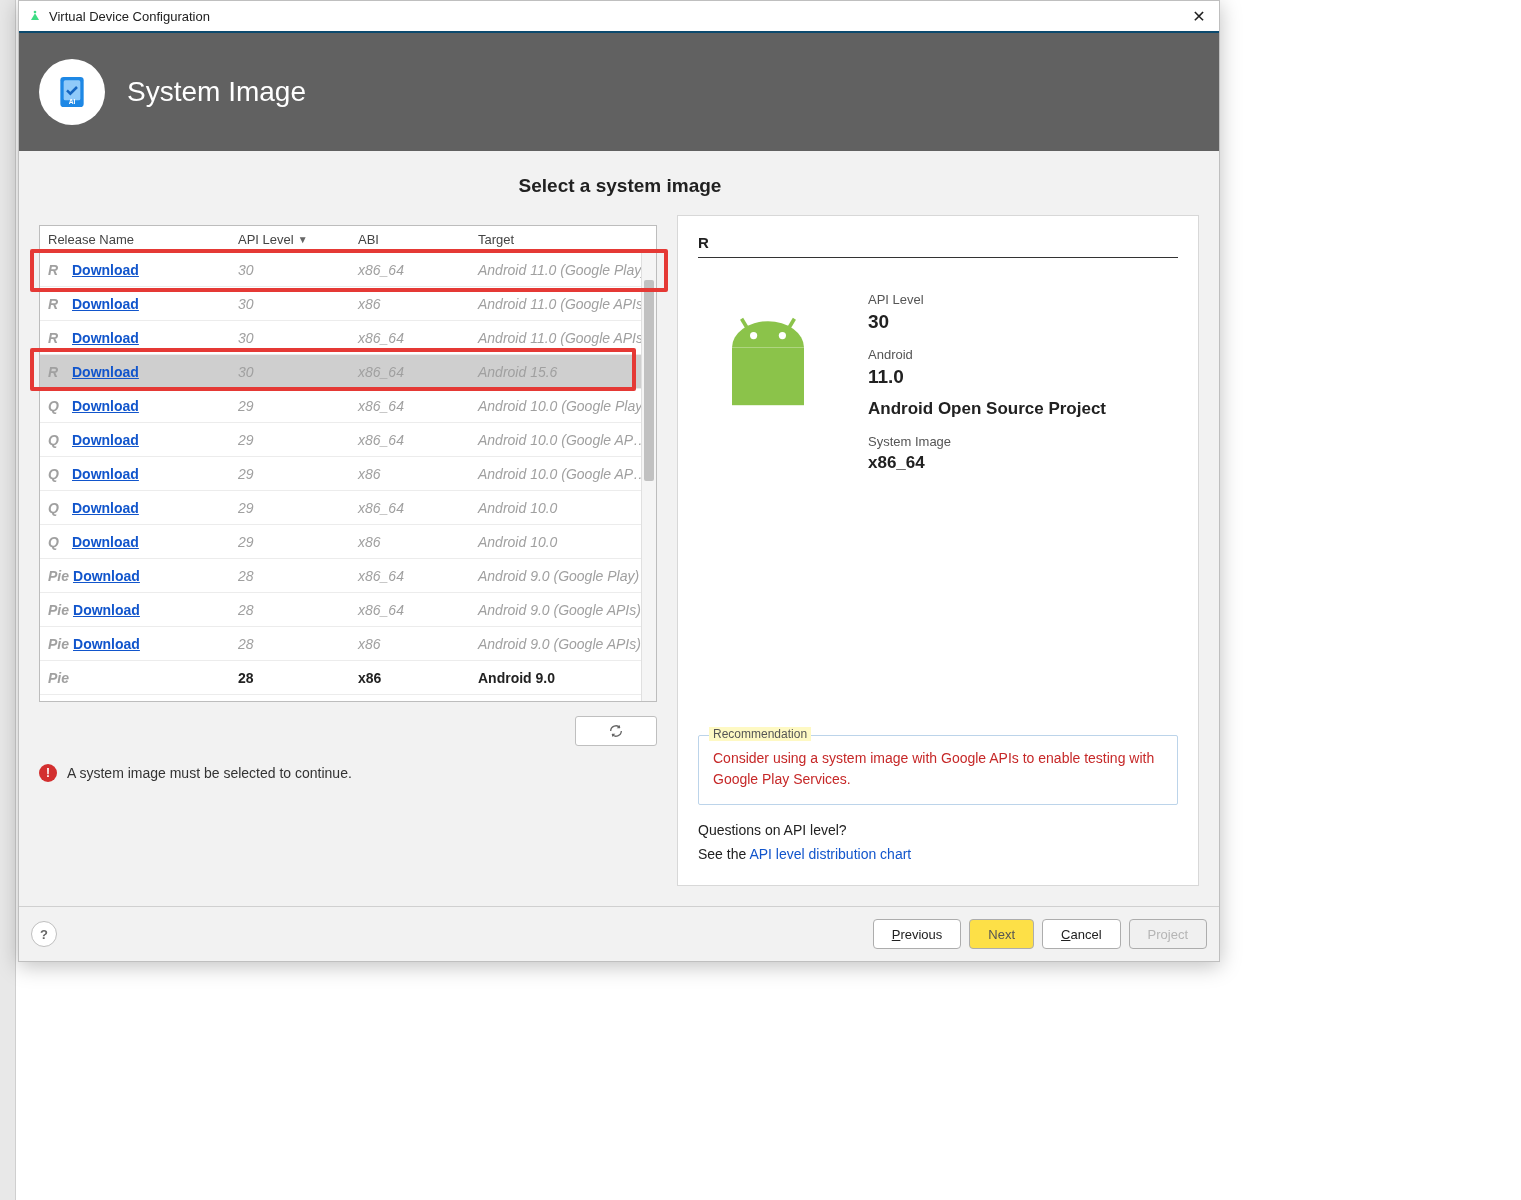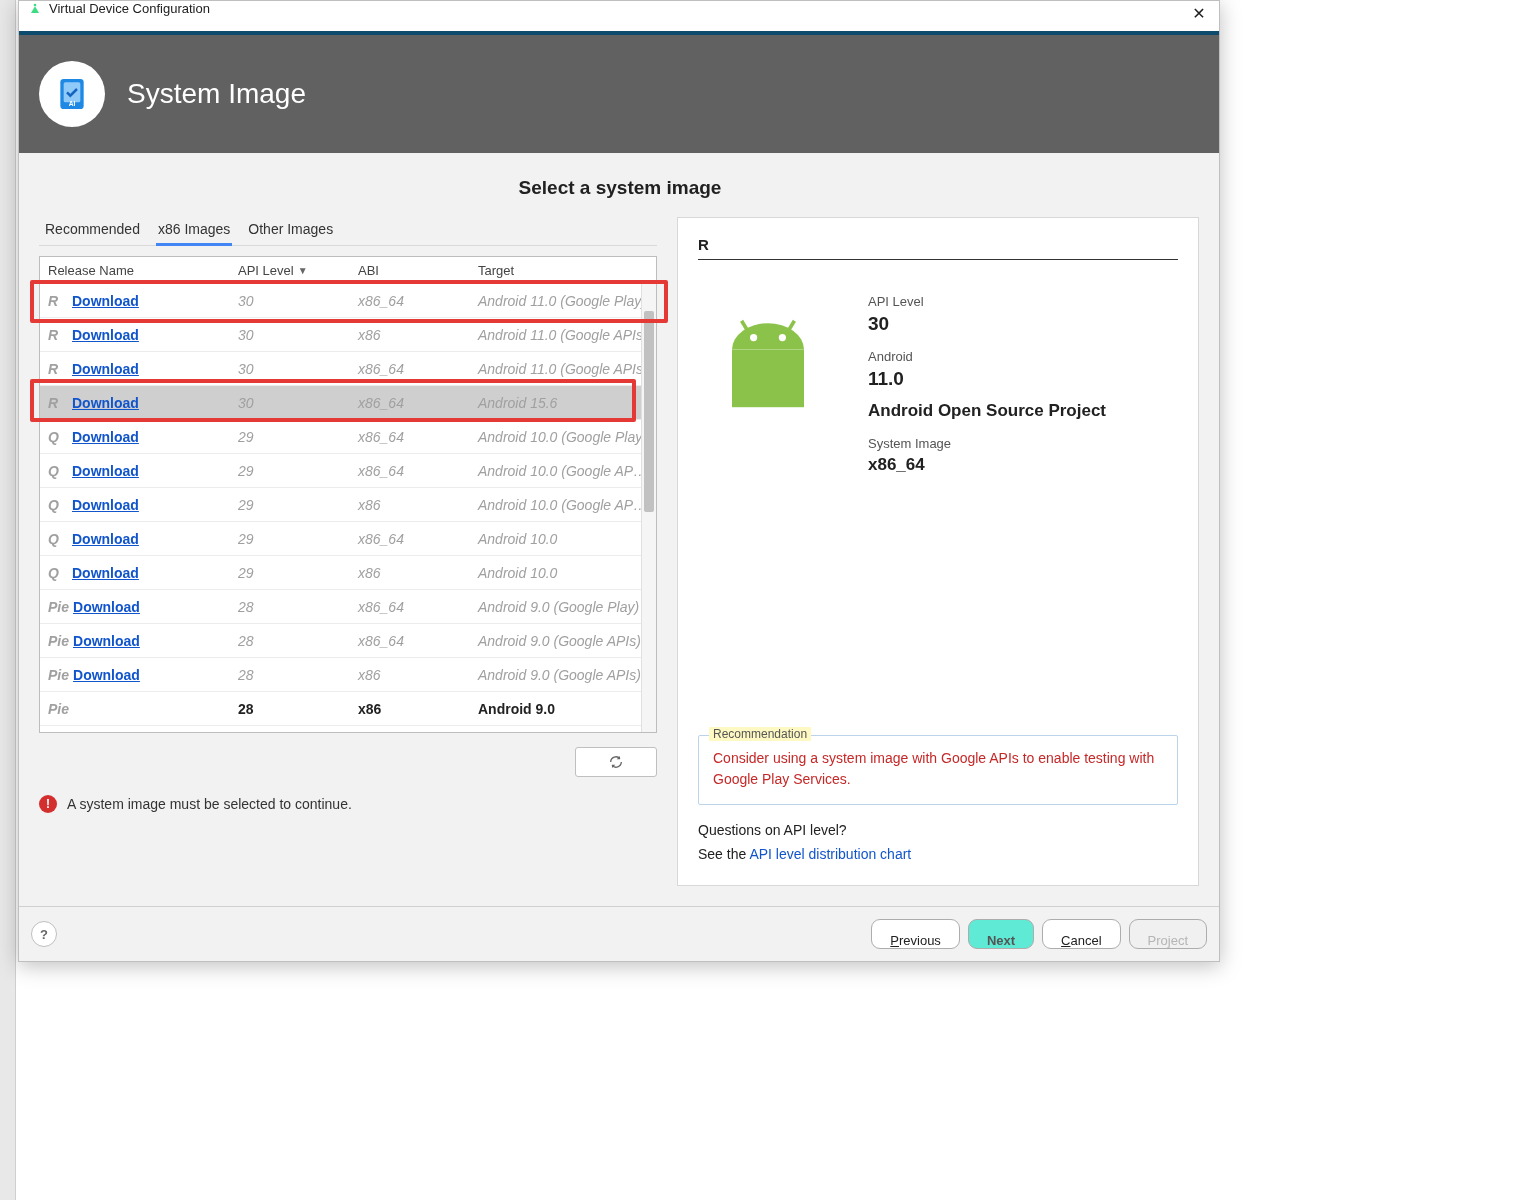--- a/index.html
+++ b/index.html
@@ -50,23 +50,24 @@
     background: var(--bg);
     border: 1px solid #bfbfbf;
     box-shadow: 0 4px 20px rgba(0,0,0,0.25);
     display: flex;
     flex-direction: column;
   }
   
   .titlebar {
     height: 30px;
     display: flex;
+    align-items: center;
     padding: 0 8px;
     background: #ffffff;
-    border-bottom: 4px solid #0c4a6e;
+    border-bottom: 2px solid #0c4a6e;
     font-size: 13px;
   }
   .titlebar .android-studio-icon {
     width: 16px;
     height: 16px;
     margin-right: 6px;
     display: flex;
     align-items: center;
     justify-content: center;
   }
@@ -373,31 +374,31 @@
     justify-content: center;
     font-weight: 700;
     color: #666;
     cursor: pointer;
   }
   .footer-spacer { flex: 1; }
   .btn {
     height: 28px;
     padding: 0 18px;
     border: 1px solid #adadad;
-    border-radius: 9px;
+    border-radius: 4px;
     background: #fff;
     font-size: 13px;
     display: flex;
-    align-items: flex-end;
+    align-items: center;
     cursor: pointer;
   }
   .btn.primary {
-    font-weight: 700;
+    font-weight: 400;
     color: #555;
-    background: #5eead4;
+    background: #fde047;
   }
   .btn.disabled {
     color: #b5b5b5;
     background: #f0f0f0;
     cursor: default;
   }
   .mnemonic { text-decoration: underline; }
 </style>
 </head>
 <body>
@@ -428,25 +429,20 @@
     </div>
     <div class="header-title">System Image</div>
   </div>
 
   <div class="body">
     <div class="section-title">Select a system image</div>
 
     <div class="content-row">
 
       <div class="left-pane">
-        <div class="tabs" id="tabs">
-            <div class="tab">Recommended</div>
-            <div class="tab active">x86 Images</div>
-            <div class="tab">Other Images</div>
-          </div>
 
         <div class="table-wrap">
           <div class="thead">
             <div class="hcell">Release Name</div>
             <div class="hcell">
               <span>API Level</span>
               <span class="sort-caret">▼</span>
             </div>
             <div class="hcell">ABI</div>
             <div class="hcell">Target</div>

